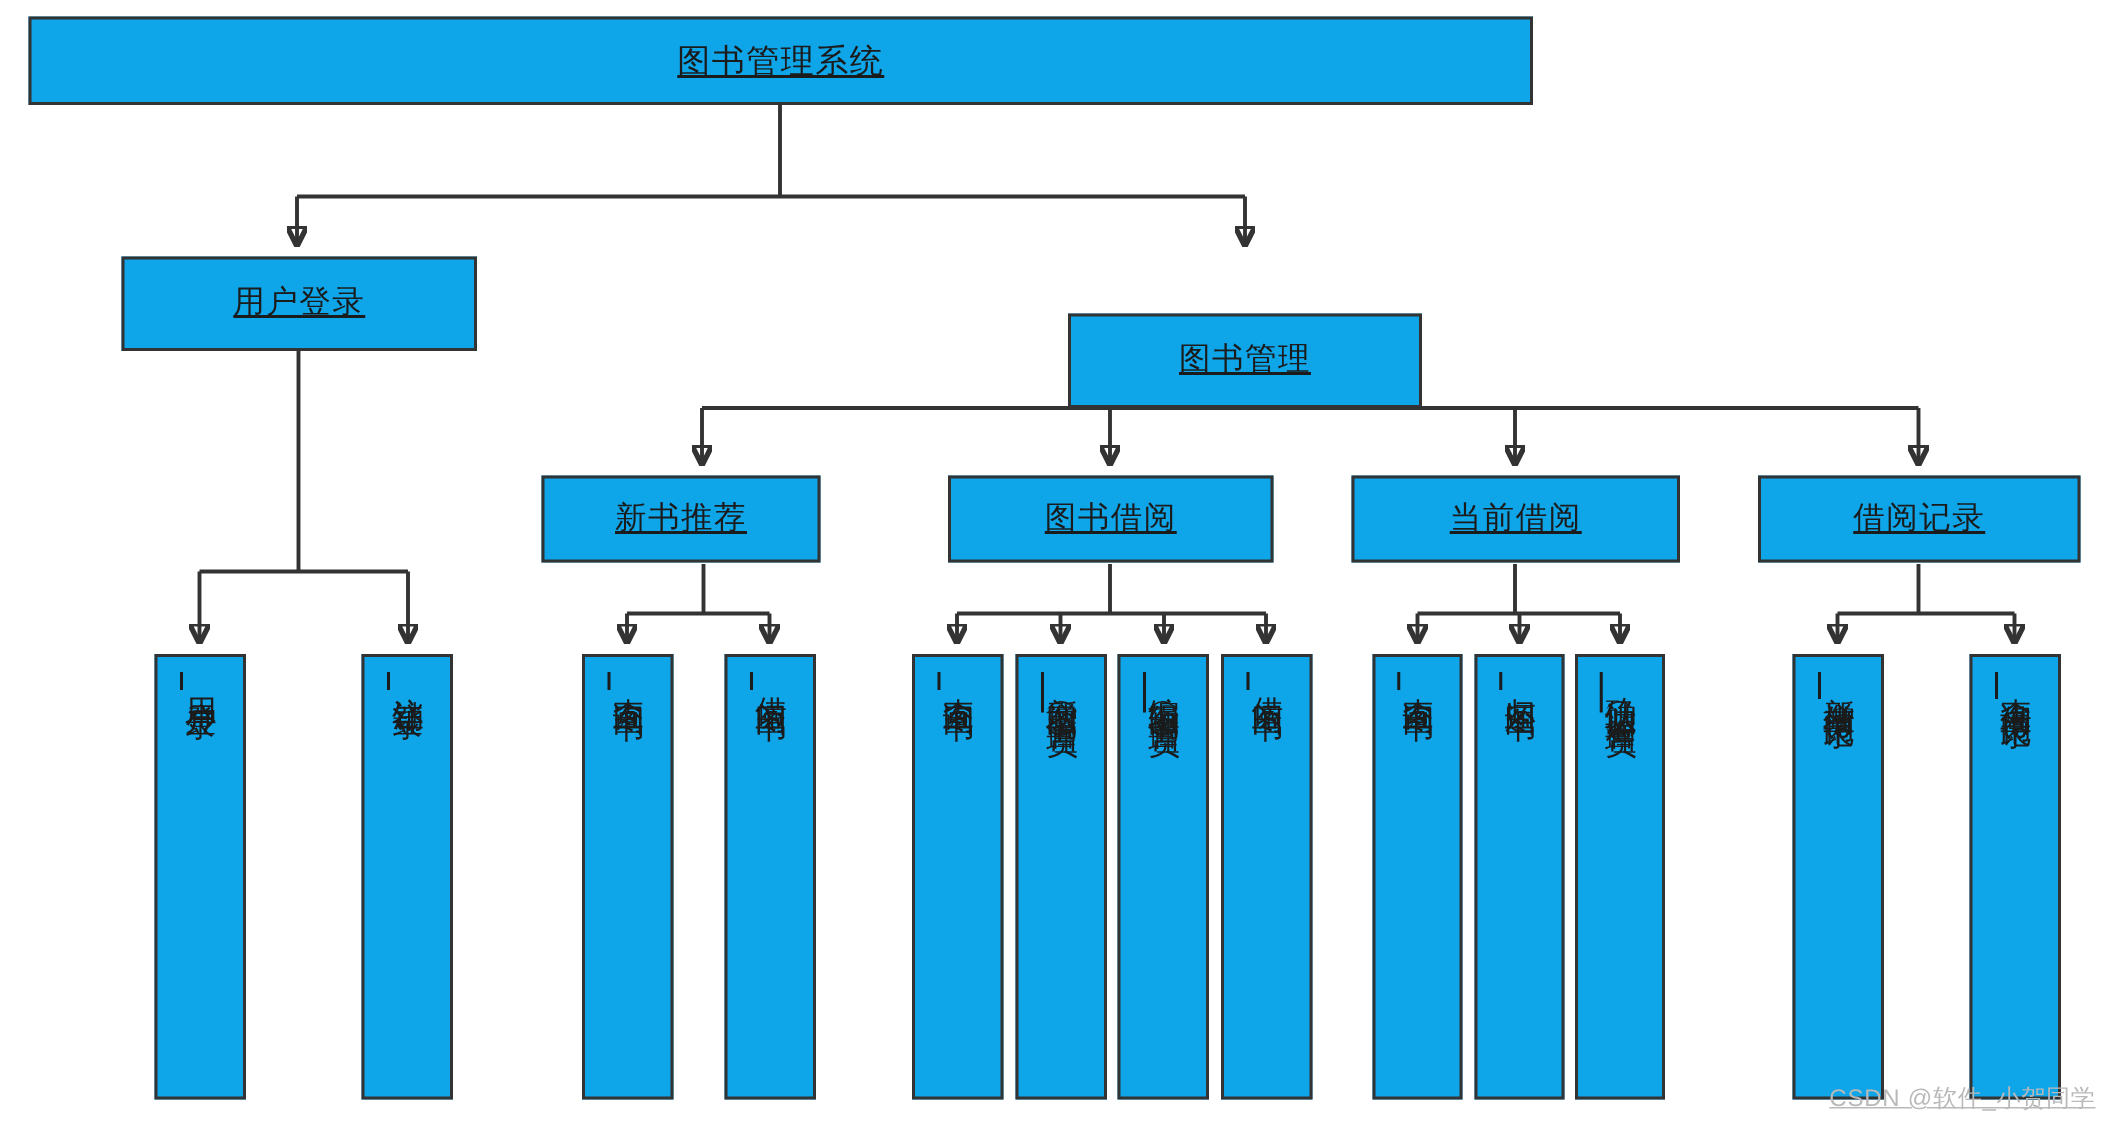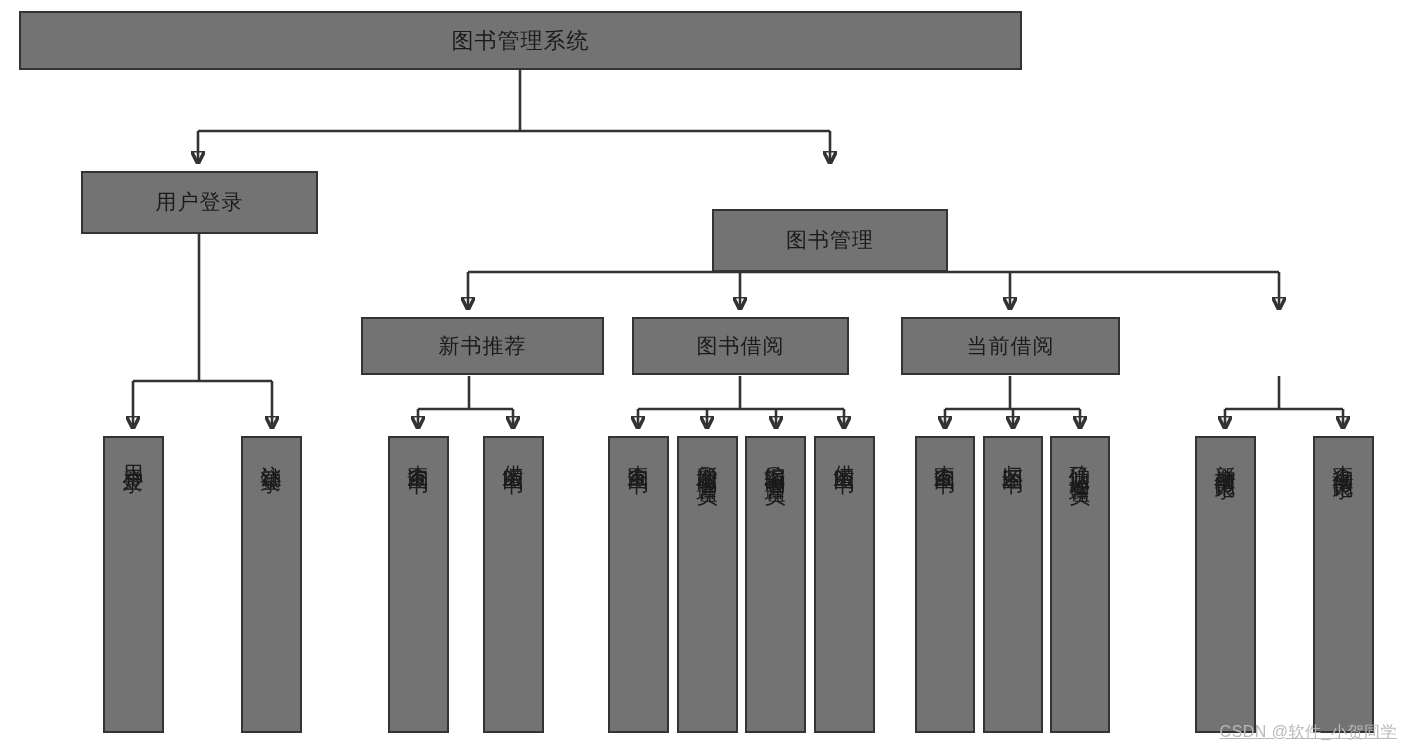--- a/index.html
+++ b/index.html
@@ -10,26 +10,27 @@
     font-family:"Liberation Sans","DejaVu Sans",sans-serif;
     overflow:hidden;
     position:relative;
   }
   #diagram{
     position:absolute;left:0;top:0;width:1405px;height:747px;
   }
   .node{
     position:absolute;
     box-sizing:border-box;
-    background:#737373;
+    background:#0ea5e9;
     border:2px solid #333333;
     display:flex;
     align-items:center;
     justify-content:center;
     color:#1b1b1b;
+    text-decoration:underline;
   }
   .node .lbl{
     font-size:21px;
     line-height:1.15;
     letter-spacing:1px;
     white-space:nowrap;
     color:#1b1b1b;
   }
   
   .node.vertical{
@@ -114,28 +115,31 @@
     <span class="lbl">图书管理系统</span>
   </div>
 
   <div class="node" style="left:81px;top:171px;width:237px;height:63px;">
     <span class="lbl">用户登录</span>
   </div>
   <div class="node" style="left:712px;top:171px;width:236px;height:63px;margin-top:38px;">
     <span class="lbl">图书管理</span>
   </div>
 
-  <div class="node" style="left:361px;top:317px;width:243px;height:58px;">
+  <div class="node" style="left:361px;top:317px;width:186px;height:58px;">
     <span class="lbl">新书推荐</span>
   </div>
   <div class="node" style="left:901px;top:317px;width:219px;height:58px;">
     <span class="lbl">当前借阅</span>
   </div>
   <div class="node" style="left:632px;top:317px;width:217px;height:58px;">
     <span class="lbl">图书借阅</span>
+  </div>
+  <div class="node" style="left:1172px;top:317px;width:215px;height:58px;">
+    <span class="lbl">借阅记录</span>
   </div>
 
   <div class="node vertical" style="left:103px;top:436px;width:61px;height:297px;">
     <span class="lbl">用户登录</span>
   </div>
   <div class="node vertical" style="left:241px;top:436px;width:61px;height:297px;">
     <span class="lbl">注销登录</span>
   </div>
 
   <div class="node vertical" style="left:388px;top:436px;width:61px;height:297px;">

